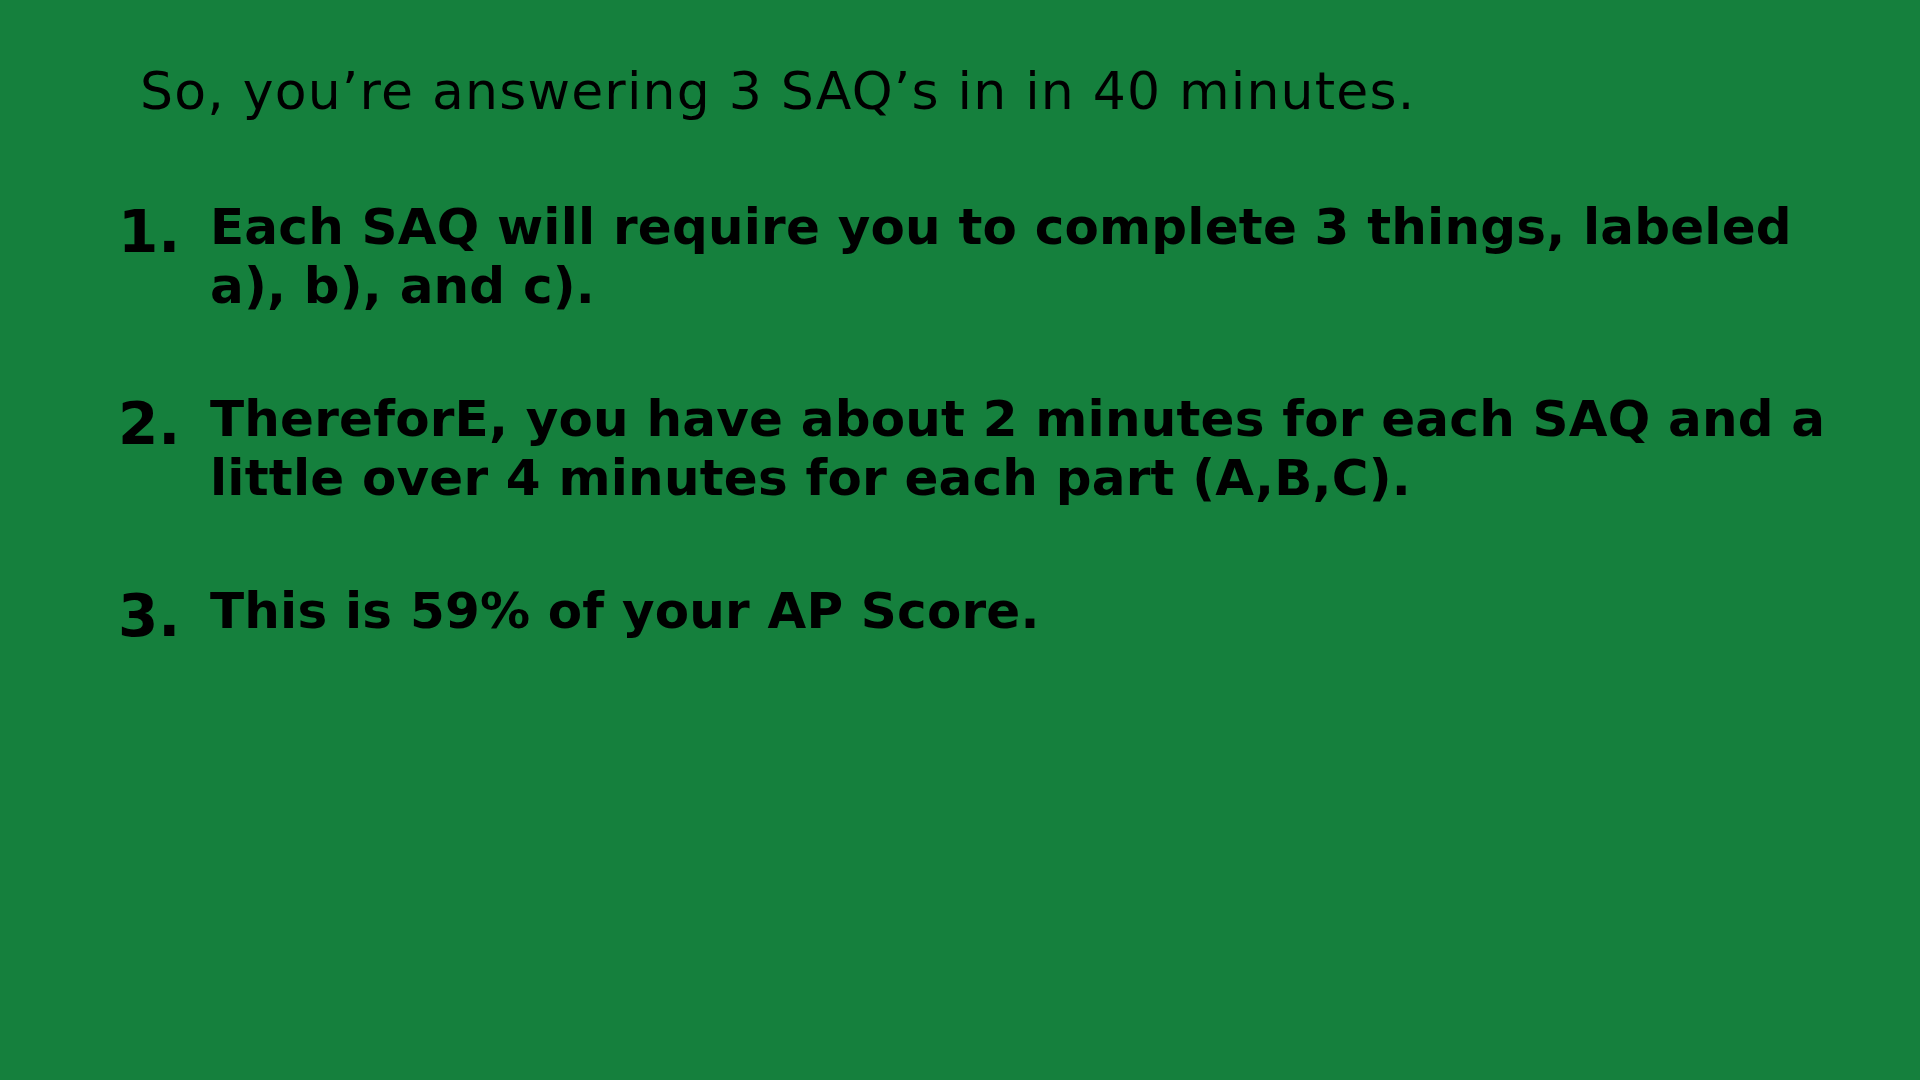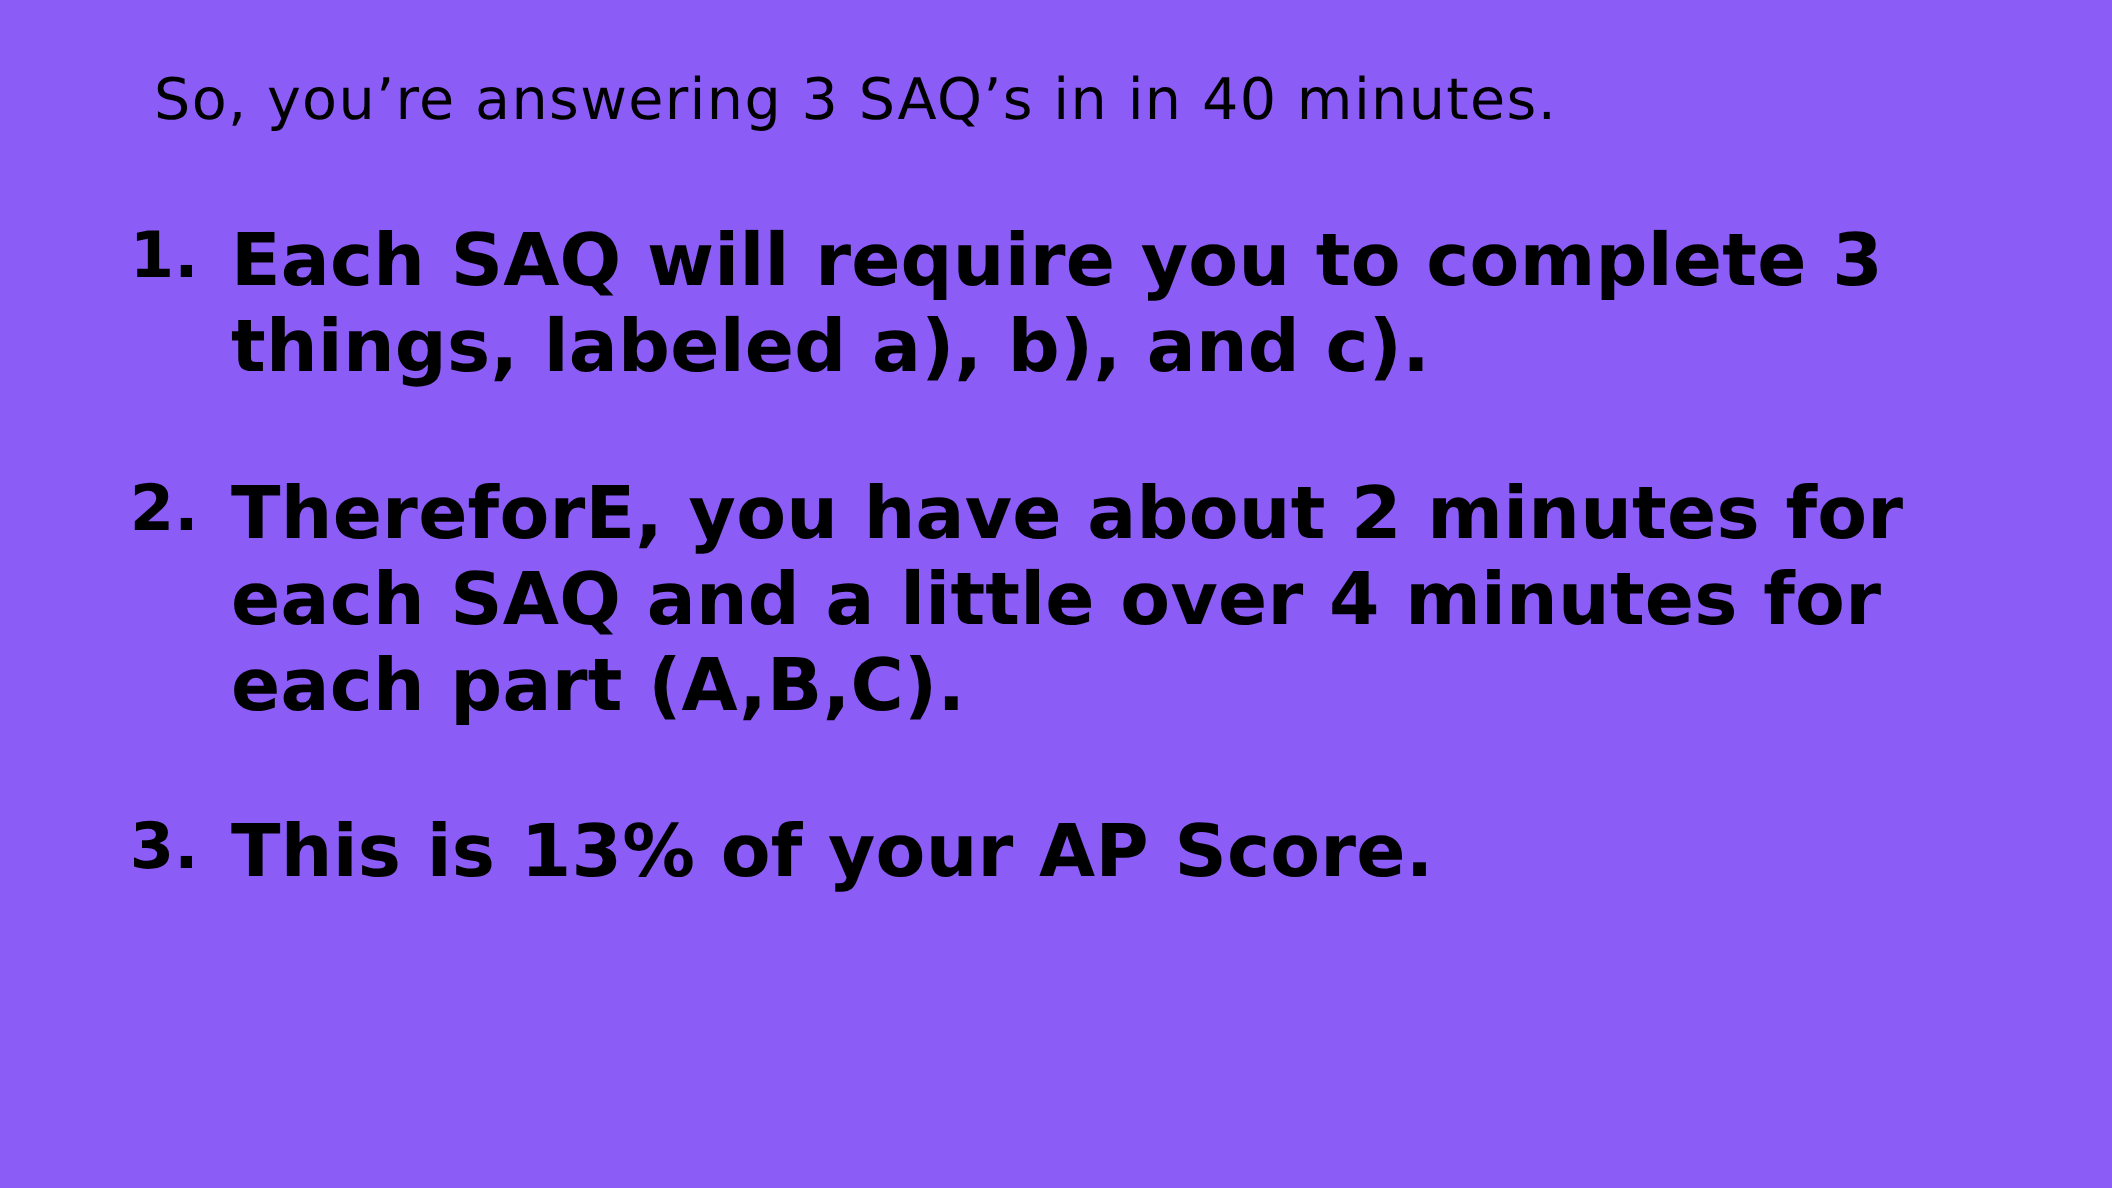--- a/index.html
+++ b/index.html
@@ -11,21 +11,21 @@
     width: 1920px;
     height: 1080px;
     overflow: hidden;
     font-family: "DejaVu Sans", sans-serif;
     color: #000000;
   }
   .slide {
     position: relative;
     width: 1920px;
     height: 1080px;
-    background: #8b5cf6;
+    background: #15803d;
     box-sizing: border-box;
   }
   .slide-title {
     position: absolute;
     left: 140px;
     top: 62px;
     width: 1700px;
     font-family: "DejaVu Sans", sans-serif;
     font-size: 52px;
     font-weight: 400;
@@ -55,21 +55,21 @@
     flex: 0 0 auto;
     width: 92px;
     font-size: 58px;
     font-weight: 700;
     line-height: 1.18;
     letter-spacing: 0px;
     color: #000000;
   }
   .item-text {
     flex: 1 1 auto;
-    font-size: 66px;
+    font-size: 50px;
     font-weight: 700;
     line-height: 1.18;
     letter-spacing: 0.2px;
     color: #000000;
   }
 </style>
 </head>
 <body>
 
 <div class="slide">
@@ -83,18 +83,18 @@
       <span class="item-text">Each SAQ will require you to complete 3 things, labeled a), b), and c).</span>
     </li>
 
     <li class="body-item">
       <span class="item-marker">2.</span>
       <span class="item-text">ThereforE, you have about 2 minutes for each SAQ and a little over 4 minutes for each part (A,B,C).</span>
     </li>
 
     <li class="body-item">
       <span class="item-marker">3.</span>
-      <span class="item-text">This is 13% of your AP Score.</span>
+      <span class="item-text">This is 59% of your AP Score.</span>
     </li>
 
   </ul>
 
 </div>
 
 </body></html>

